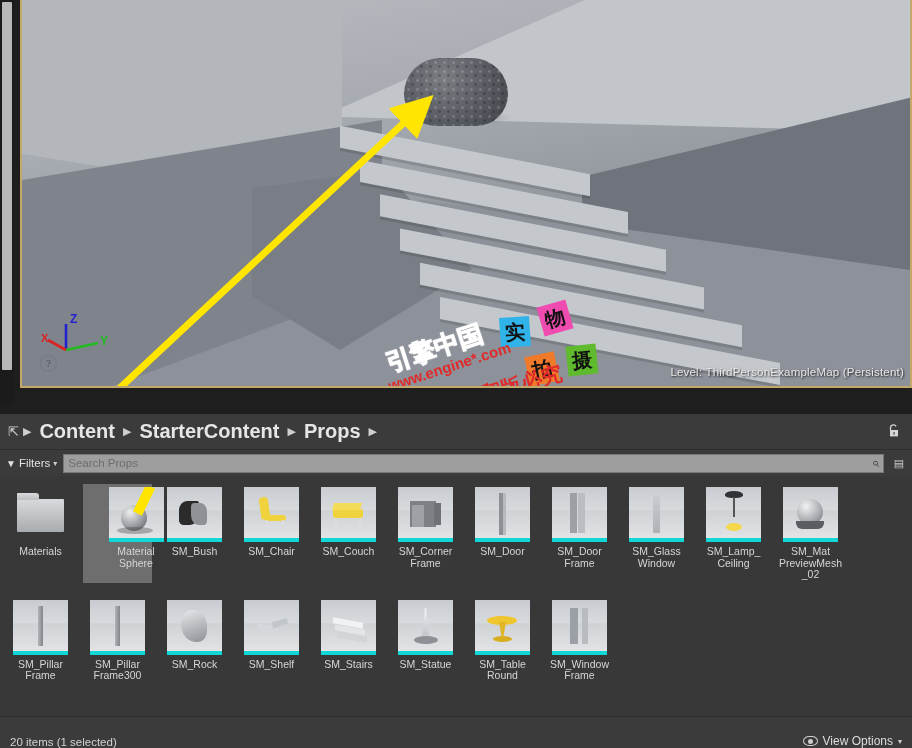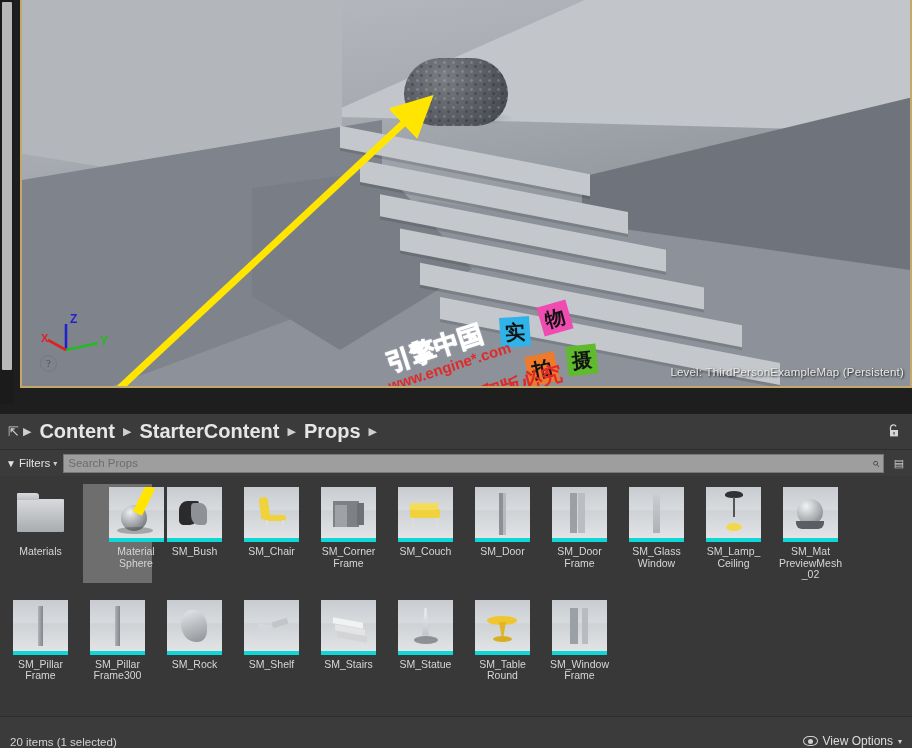--- a/index.html
+++ b/index.html
@@ -378,36 +378,36 @@
             <div class="obj" style="left:16px;top:10px;width:9px;height:22px;background:#f0d23c;border-radius:4px 4px 0 0;transform:rotate(-8deg);"></div>
             <div class="obj" style="left:20px;top:28px;width:22px;height:6px;background:#f0d23c;border-radius:3px;"></div>
             <div class="obj" style="left:22px;top:33px;width:2px;height:12px;background:#ddd;"></div>
             <div class="obj" style="left:38px;top:33px;width:2px;height:12px;background:#ddd;"></div>
             <div class="type-bar"></div>
           </div>
           <div class="tile-label">SM_Chair</div>
         </div>
         <div class="tile">
           <div class="thumb">
-            <div class="obj" style="left:12px;top:14px;width:26px;height:26px;background:#7d8186;"></div>
-            <div class="obj" style="left:14px;top:18px;width:12px;height:22px;background:#9ea2a6;"></div>
-            <div class="obj" style="left:36px;top:16px;width:7px;height:22px;background:#6e7276;"></div>
-            <div class="type-bar"></div>
-          </div>
-          <div class="tile-label">SM_Corner Frame</div>
-        </div>
-        <div class="tile">
-          <div class="thumb">
             <div class="obj" style="left:12px;top:22px;width:30px;height:9px;background:#f0d23c;border-radius:2px;"></div>
             <div class="obj" style="left:12px;top:16px;width:28px;height:7px;background:#f5dc58;transform:skewX(-18deg);"></div>
             <div class="obj" style="left:14px;top:31px;width:2px;height:10px;background:#ddd;"></div>
             <div class="obj" style="left:38px;top:31px;width:2px;height:10px;background:#ddd;"></div>
             <div class="type-bar"></div>
           </div>
           <div class="tile-label">SM_Couch</div>
+        </div>
+        <div class="tile">
+          <div class="thumb">
+            <div class="obj" style="left:12px;top:14px;width:26px;height:26px;background:#7d8186;"></div>
+            <div class="obj" style="left:14px;top:18px;width:12px;height:22px;background:#9ea2a6;"></div>
+            <div class="obj" style="left:36px;top:16px;width:7px;height:22px;background:#6e7276;"></div>
+            <div class="type-bar"></div>
+          </div>
+          <div class="tile-label">SM_Corner Frame</div>
         </div>
         <div class="tile">
           <div class="thumb">
             <div class="obj" style="left:24px;top:6px;width:4px;height:42px;background:#8d9196;"></div>
             <div class="obj" style="left:28px;top:6px;width:3px;height:42px;background:#b6babe;"></div>
             <div class="type-bar"></div>
           </div>
           <div class="tile-label">SM_Door</div>
         </div>
         <div class="tile">

